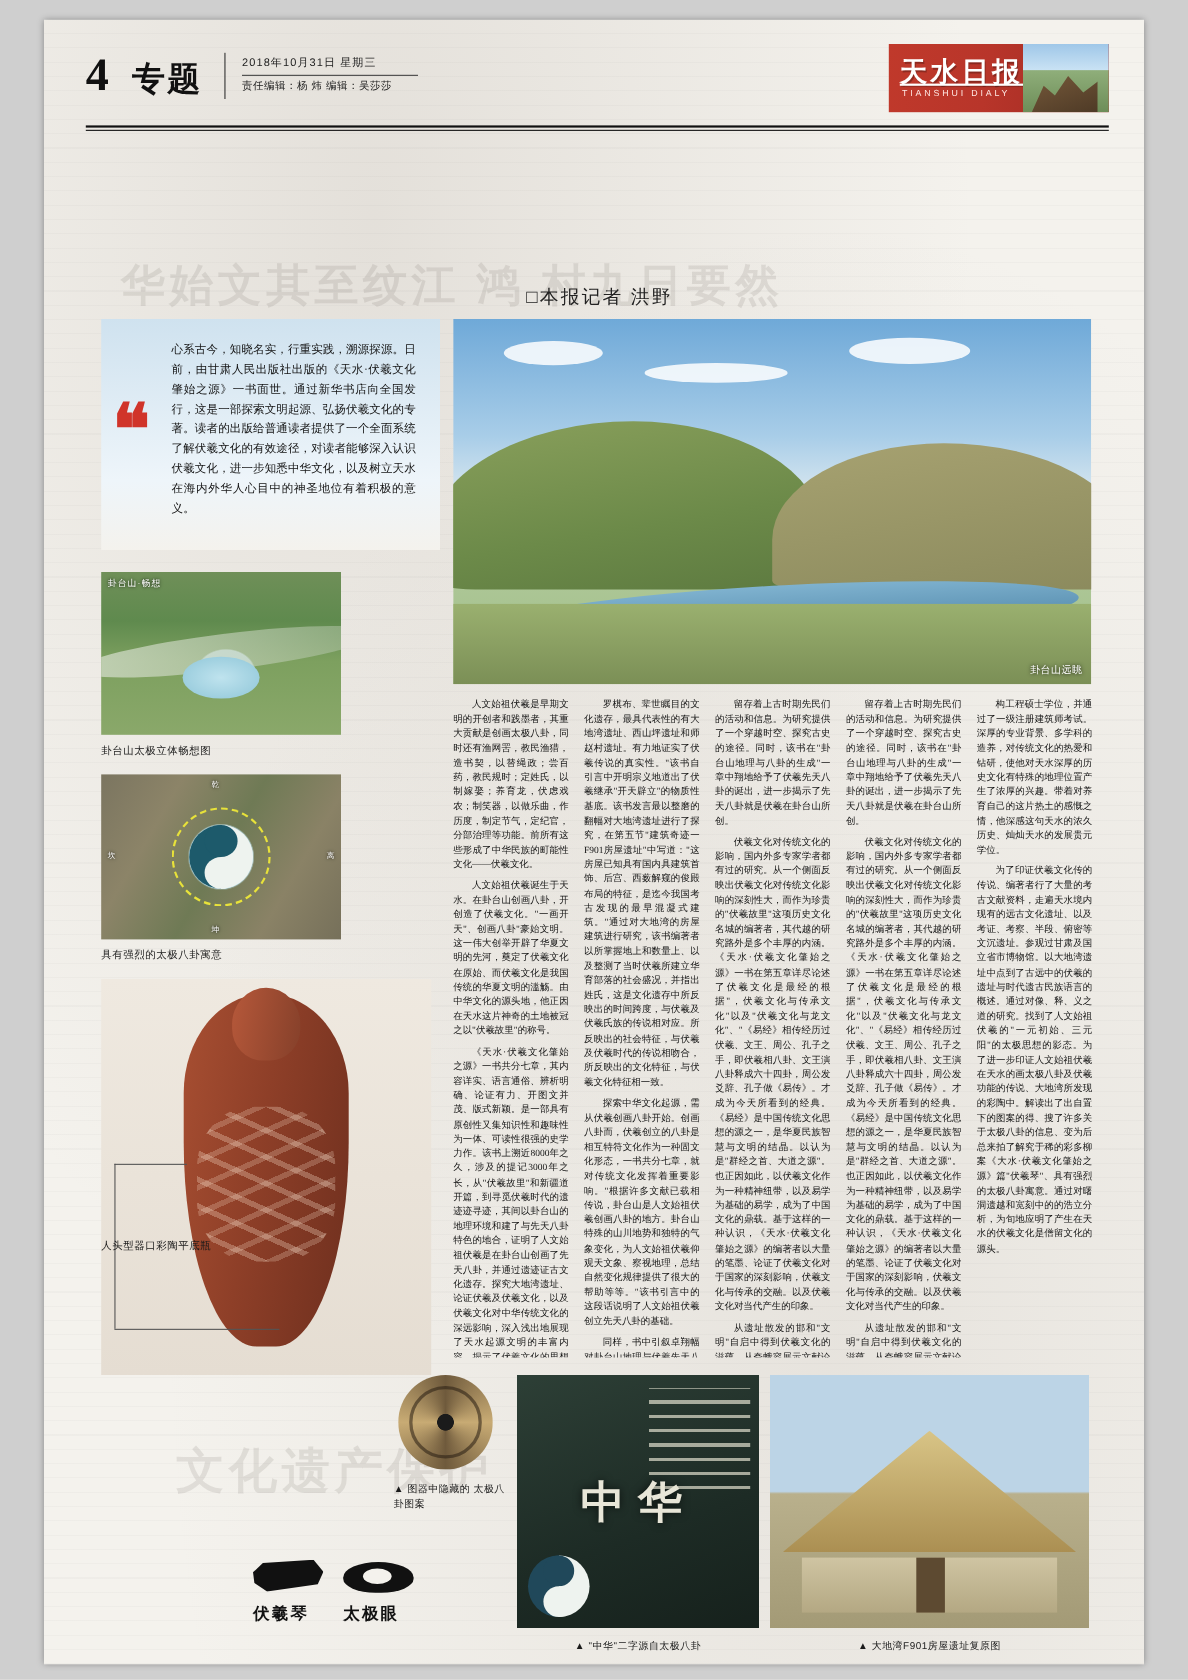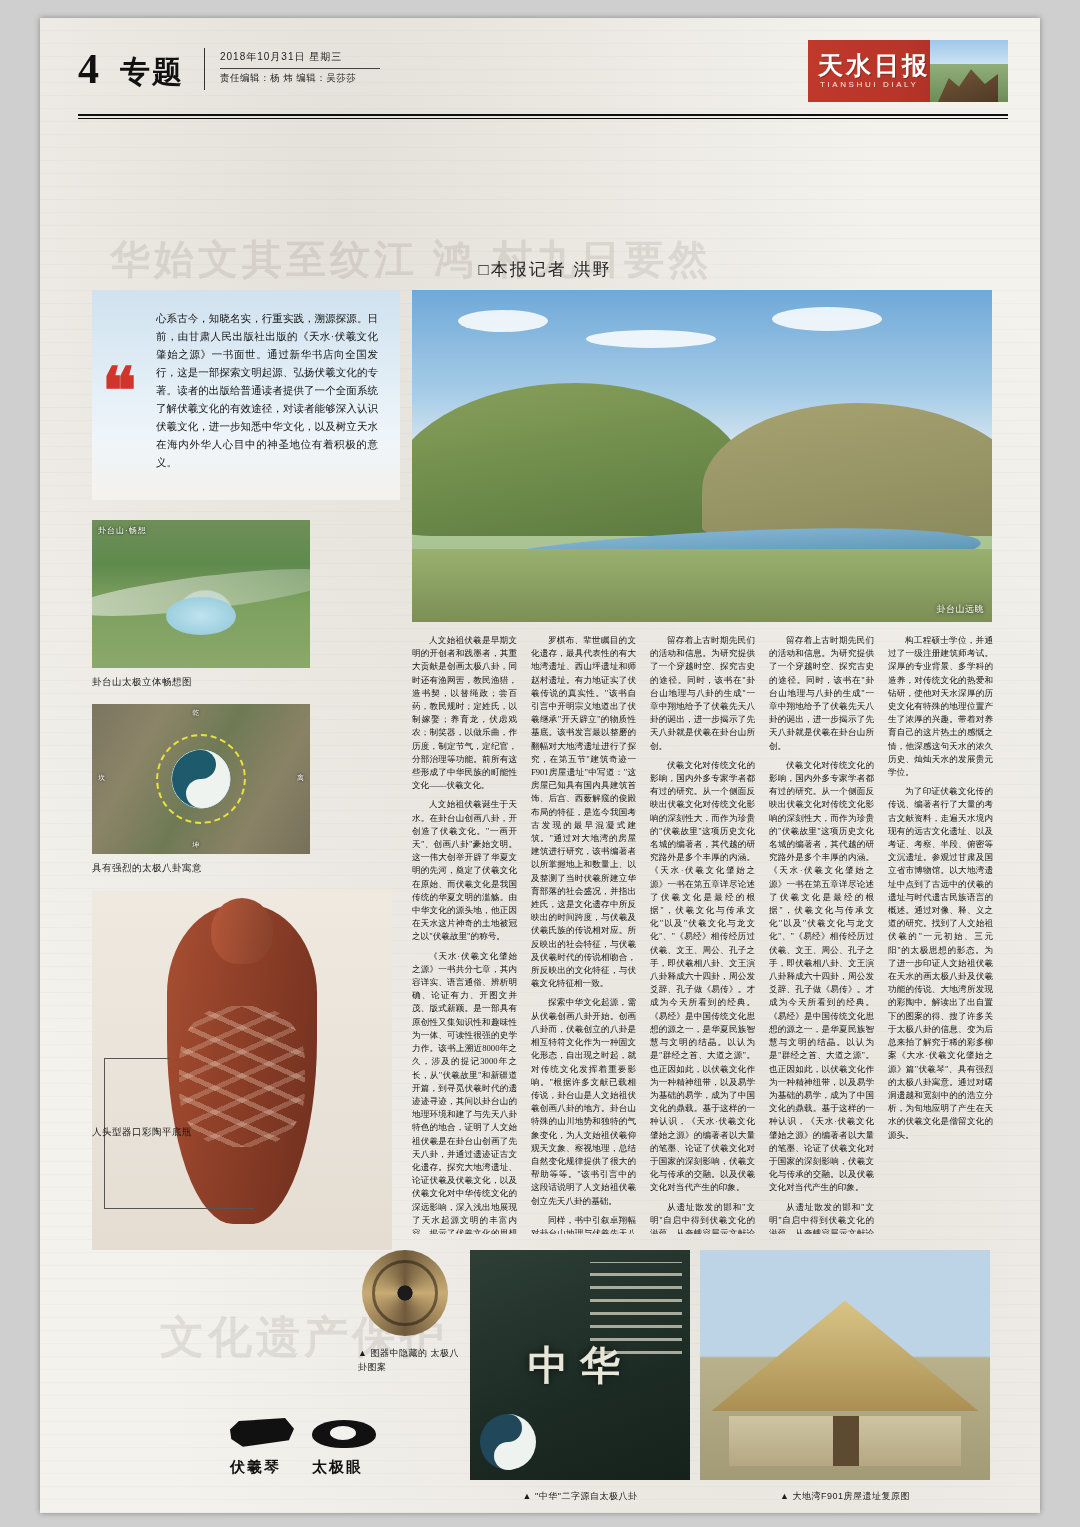--- a/index.html
+++ b/index.html
@@ -60,20 +60,21 @@
   .nameplate{
     position:absolute;right:0;top:-6px;width:200px;height:62px;
     background:linear-gradient(100deg,#c0392b 0%,#b8352a 45%,#9e2a22 100%);
     overflow:hidden;
   }
   .nameplate .cn{
     position:absolute;left:10px;top:9px;
     color:#fff;font-size:25px;font-weight:bold;letter-spacing:3px;
     font-family:"Liberation Serif", serif;
     text-shadow:1px 1px 0 rgba(0,0,0,.25);
+    text-decoration:underline;
   }
   .nameplate .en{
     position:absolute;left:12px;top:40px;
     color:#ffe9e4;font-size:8px;letter-spacing:2.6px;
   }
   .nameplate .photo{
     position:absolute;right:0;top:0;width:78px;height:62px;
     background:
       linear-gradient(#9fc7e8,#c9e2f4 38%, #8fae7a 39%, #6d8d58 100%);
   }
@@ -402,21 +403,21 @@
 
   <div class="cols">
     <div class="col" style="left:0;">
       <p>人文始祖伏羲是早期文明的开创者和践墨者，其重大贡献是创画太极八卦，同时还有渔网罟，教民渔猎，造书契，以替绳政；尝百药，教民规时；定姓氏，以制嫁娶；养育龙，伏虑戏农；制笑器，以做乐曲，作历度，制定节气，定纪官，分部治理等功能。前所有这些形成了中华民族的町能性文化——伏羲文化。</p>
       <p>人文始祖伏羲诞生于天水。在卦台山创画八卦，开创造了伏羲文化。"一画开天"、创画八卦"豪始文明。这一伟大创举开辟了华夏文明的先河，奠定了伏羲文化在原始、而伏羲文化是我国传统的华夏文明的滥觞。由中华文化的源头地，他正因在天水这片神奇的土地被冠之以"伏羲故里"的称号。</p>
       <p>《天水·伏羲文化肇始之源》一书共分七章，其内容详实、语言通俗、辨析明确、论证有力、开图文并茂、版式新颖。是一部具有原创性又集知识性和趣味性为一体、可读性很强的史学力作。该书上溯近8000年之久，涉及的提记3000年之长，从"伏羲故里"和新疆道开篇，到寻觅伏羲时代的遗迹迹寻迹，其间以卦台山的地理环境和建了与先天八卦特色的地合，证明了人文始祖伏羲是在卦台山创画了先天八卦，并通过遗迹证古文化遗存。探究大地湾遗址、论证伏羲及伏羲文化，以及伏羲文化对中华传统文化的深远影响，深入浅出地展现了天水起源文明的丰富内容，揭示了伏羲文化的思想精髓，总结出了人文始祖伏羲在天水创画的平功伟绩。</p>
 
     </div>
     <div class="col" style="left:119px;">
       <p>罗棋布、辈世瞩目的文化遗存，最具代表性的有大地湾遗址、西山坪遗址和师赵村遗址。有力地证实了伏羲传说的真实性。"该书自引言中开明宗义地道出了伏羲继承"开天辟立"的物质性基底。该书发言最以整磨的翻幅对大地湾遗址进行了探究，在第五节"建筑奇迹一F901房屋遗址"中写道："这房屋已知具有国内具建筑首饰、后宫、西薮解窥的俊殿布局的特征，是迄今我国考古发现的最早混凝式建筑。"通过对大地湾的房屋建筑进行研究，该书编著者以所掌握地上和数量上、以及整测了当时伏羲所建立华育部落的社会盛况，并指出姓氏，这是文化遗存中所反映出的时间跨度，与伏羲及伏羲氏族的传说相对应。所反映出的社会特征，与伏羲及伏羲时代的传说相吻合，所反映出的文化特征，与伏羲文化特征相一致。</p>
-      <p>探索中华文化起源，需从伏羲创画八卦开始。创画八卦而，伏羲创立的八卦是相互特符文化作为一种固文化形态，自出现之时起，就对传统文化发挥着重要影响。"根据许多文献已载相传说，卦台山是人文始祖伏羲创画八卦的地方。卦台山特殊的山川地势和独特的气象变化，为人文始祖伏羲仰观天文象、察视地理，总结自然变化规律提供了很大的帮助等等。"该书引言中的这段话说明了人文始祖伏羲创立先天八卦的基础。</p>
+      <p>探索中华文化起源，需从伏羲创画八卦开始。创画八卦而，伏羲创立的八卦是相互特符文化作为一种固文化形态，一书共分七章，就对传统文化发挥着重要影响。"根据许多文献已载相传说，卦台山是人文始祖伏羲创画八卦的地方。卦台山特殊的山川地势和独特的气象变化，为人文始祖伏羲仰观天文象、察视地理，总结自然变化规律提供了很大的帮助等等。"该书引言中的这段话说明了人文始祖伏羲创立先天八卦的基础。</p>
       <p>同样，书中引叙卓翔幅对卦台山地理与伏羲先天八卦的生成进行了论证。通过对卦台山及周边地形的卦相分析，开对照太极图照及其地形的走势特征，认为卦台山是因边地湾能量蕴于太极的图、先天八卦的名称、卦台山遗痕之名、卦台山遗址地理的山川地势和气象变化，是非常好的天然"文字"和"语言"。</p>
     </div>
     <div class="col" style="left:238px;">
       <p>留存着上古时期先民们的活动和信息。为研究提供了一个穿越时空、探究古史的途径。同时，该书在"卦台山地理与八卦的生成"一章中翔地给予了伏羲先天八卦的诞出，进一步揭示了先天八卦就是伏羲在卦台山所创。</p>
       <p>伏羲文化对传统文化的影响，国内外多专家学者都有过的研究。从一个侧面反映出伏羲文化对传统文化影响的深刻性大，而作为珍贵的"伏羲故里"这项历史文化名城的编著者，其代越的研究路外是多个丰厚的内涵。《天水·伏羲文化肇始之源》一书在第五章详尽论述了伏羲文化是最经的根据"，伏羲文化与传承文化"以及"伏羲文化与龙文化"、"《易经》相传经历过伏羲、文王、周公、孔子之手，即伏羲相八卦、文王演八卦释成六十四卦，周公发爻辞、孔子做《易传》。才成为今天所看到的经典。《易经》是中国传统文化思想的源之一，是华夏民族智慧与文明的结晶。以认为是"群经之首、大道之源"。也正因如此，以伏羲文化作为一种精神纽带，以及易学为基础的易学，成为了中国文化的鼎载。基于这样的一种认识，《天水·伏羲文化肇始之源》的编著者以大量的笔墨、论证了伏羲文化对于国家的深刻影响，伏羲文化与传承的交融。以及伏羲文化对当代产生的印象。</p>
       <p>从遗址散发的邯和"文明"自启中得到伏羲文化的滋蕴，从夸蛾容展示文献论料中地理时国文化及展的做在，从伏羲取天象、俯察地理感受先羌道的睿的贵写和智慧。</p>
 
     </div>
     <div class="col" style="left:357px;">
       <p>留存着上古时期先民们的活动和信息。为研究提供了一个穿越时空、探究古史的途径。同时，该书在"卦台山地理与八卦的生成"一章中翔地给予了伏羲先天八卦的诞出，进一步揭示了先天八卦就是伏羲在卦台山所创。</p>

